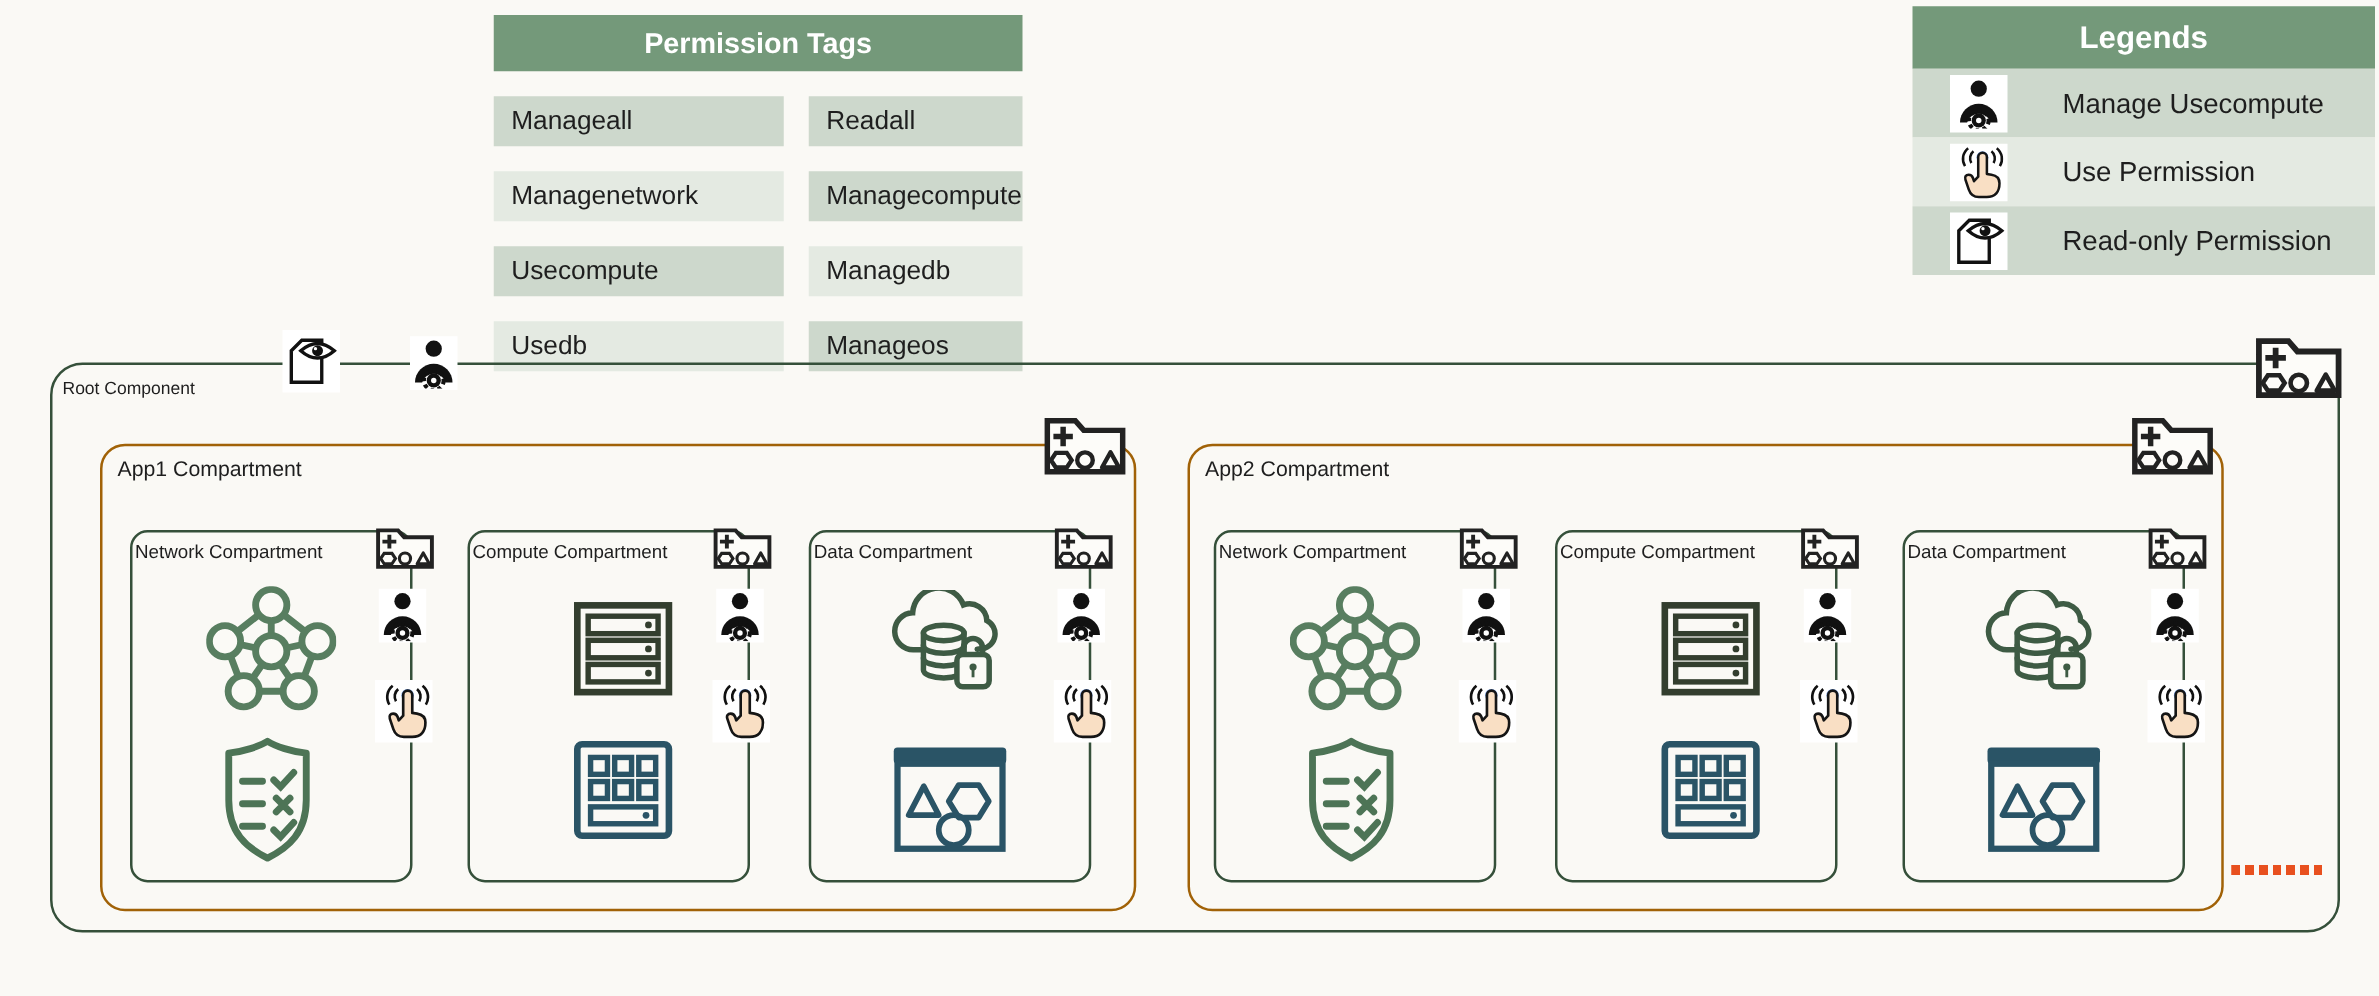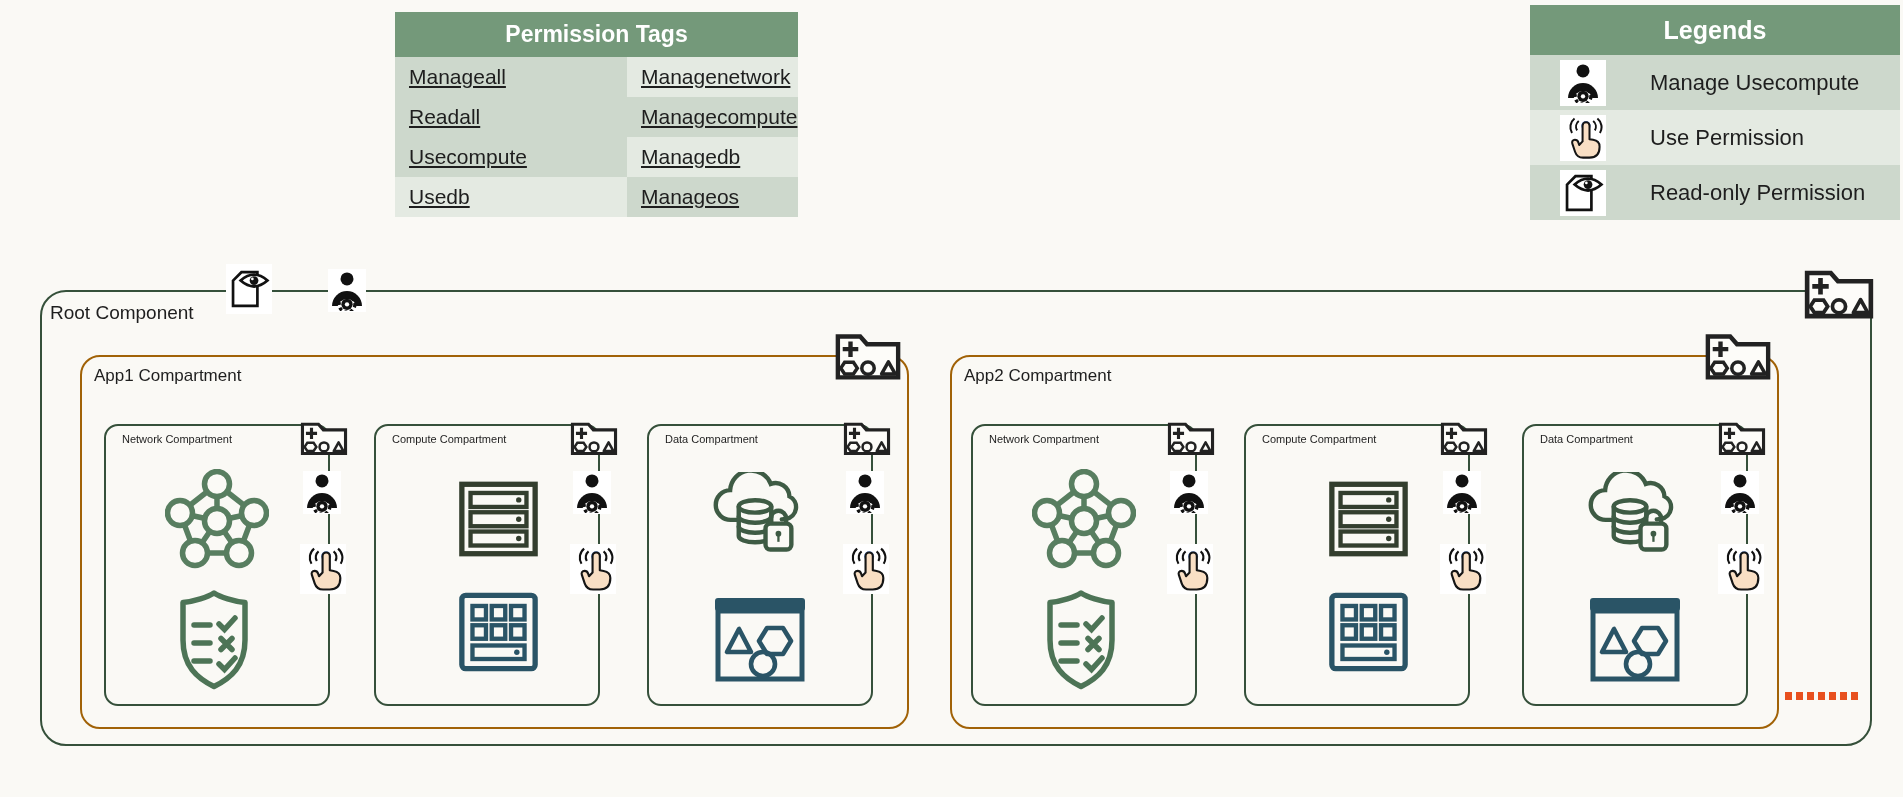--- a/index.html
+++ b/index.html
@@ -5,45 +5,45 @@
   html,body{margin:0;padding:0;}
   body{
     font-family:"Liberation Sans", sans-serif;
     background:#faf9f5;
     color:#1e1e1e;
   }
   #canvas{position:relative;width:1903px;height:797px;background:#faf9f5;overflow:hidden;}
 
   
   .ptable{position:absolute;left:395px;top:12px;width:406px;display:grid;
-          grid-template-columns:232px 171px;gap:0;}
+          grid-template-columns:232px 171px;gap:20px;}
   .ptable .thead{grid-column:1 / span 2;height:45px;background:#74997a;color:#fff;
           font-weight:bold;font-size:23px;display:flex;align-items:center;justify-content:center;}
-  .ptable .cell{height:40px;display:flex;align-items:center;padding-left:14px;font-size:21px;text-decoration:underline;}
+  .ptable .cell{height:40px;display:flex;align-items:center;padding-left:14px;font-size:21px;}
   .rowA{background:#cdd8cc;}
   .rowB{background:#e4eae2;}
 
   .legend{position:absolute;left:1530px;top:5px;width:383px;display:grid;
           grid-template-columns:106px 264px;gap:0;}
   .legend .thead{grid-column:1 / span 2;height:50px;background:#74997a;color:#fff;
           font-weight:bold;font-size:25px;display:flex;align-items:center;justify-content:center;}
   .legend .icell{height:55px;display:flex;align-items:center;justify-content:center;}
   .legend .tcell{height:55px;display:flex;align-items:center;padding-left:14px;font-size:22px;}
   .legend .chipbox{width:46px;height:46px;background:#fff;display:flex;align-items:center;justify-content:center;}
 
   
   .rootbox{position:absolute;left:40px;top:290px;width:1828px;height:452px;
            border:2px solid #35503a;border-radius:26px;}
-  .rootlabel{position:absolute;left:8px;top:10px;font-size:19px;}
+  .rootlabel{position:absolute;left:8px;top:10px;font-size:14px;}
   .appbox{position:absolute;top:63px;width:825px;height:370px;
           border:2px solid #a16207;border-radius:20px;}
   .applabel{position:absolute;left:12px;top:9px;font-size:17px;}
   .comp{position:absolute;top:67px;width:222px;height:278px;
         border:2px solid #35503a;border-radius:14px;}
-  .complabel{position:absolute;left:16px;top:7px;font-size:11px;white-space:nowrap;}
+  .complabel{position:absolute;left:2px;top:7px;font-size:15px;white-space:nowrap;}
 
   .icon{position:absolute;}
   .chip{position:absolute;background:#fff;display:flex;align-items:center;justify-content:center;}
 
   
   .folder-root{position:absolute;right:-6px;top:-28px;width:74px;height:57px;}
   .folder-app{position:absolute;right:4px;top:-31px;width:70px;height:58px;}
   .folder-comp{position:absolute;left:193px;top:-10px;width:50px;height:43px;}
 
   
@@ -172,22 +172,22 @@
       <circle cx="50" cy="68" r="12" fill="none" stroke="#2a5466" stroke-width="4.6"></circle>
     </symbol>
   </defs>
 </svg>
 
 <div id="canvas">
 
   <div class="ptable">
     <div class="thead">Permission Tags</div>
     <div class="cell rowA">Manageall</div>
+    <div class="cell rowA">Readall</div>
     <div class="cell rowB">Managenetwork</div>
-    <div class="cell rowA">Readall</div>
     <div class="cell rowA">Managecompute</div>
     <div class="cell rowA">Usecompute</div>
     <div class="cell rowB">Managedb</div>
     <div class="cell rowB">Usedb</div>
     <div class="cell rowA">Manageos</div>
   </div>
 
   <div class="legend">
     <div class="thead">Legends</div>
     <div class="icell rowA">

